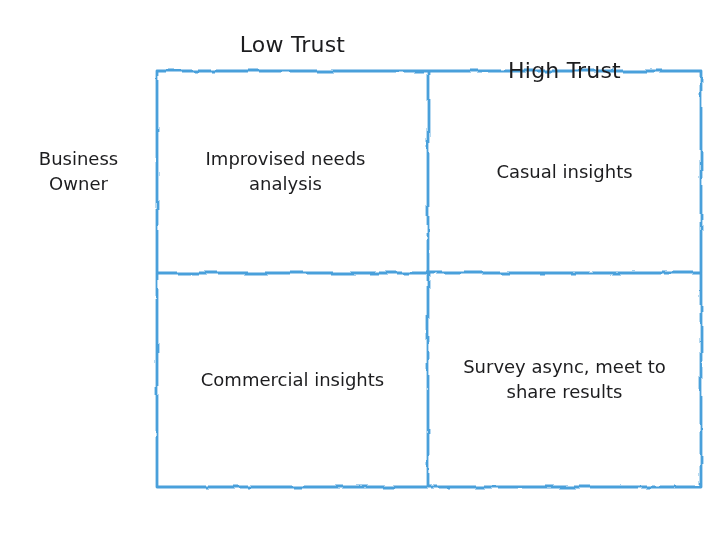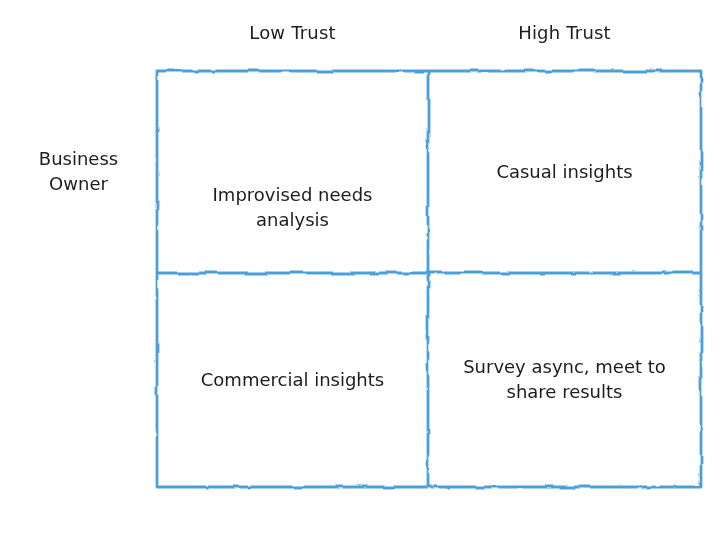--- a/index.html
+++ b/index.html
@@ -19,32 +19,32 @@
   .grid-svg {
     position: absolute;
     left: 0;
     top: 0;
     width: 720px;
     height: 533px;
     pointer-events: none;
   }
   .col-header {
     position: absolute;
-    top: 19px;
+    top: 31px;
     height: 26px;
     display: flex;
     align-items: center;
     justify-content: center;
-    font-size: 18px;
+    font-size: 22px;
     font-weight: 500;
     letter-spacing: 0.2px;
     text-align: center;
   }
   .col-header.low  { left: 157px; width: 271px; }
-  .col-header.high { left: 428px; width: 273px; }
+  .col-header.high { left: 428px; width: 273px; margin-top: 26px; }
 
   .row-label {
     position: absolute;
     left: 0;
     width: 157px;
     display: flex;
     align-items: center;
     justify-content: center;
     text-align: center;
     font-size: 18px;
@@ -61,21 +61,21 @@
     display: flex;
     align-items: center;
     justify-content: center;
     text-align: center;
     font-size: 18px;
     font-weight: 500;
     line-height: 1.38;
     padding: 0 26px;
     box-sizing: border-box;
   }
-  .cell.tl { left: 157px; top: 71px;  width: 271px; height: 202px; margin-top: 36px; }
+  .cell.tl { left: 150px; top: 71px;  width: 271px; height: 202px; }
   .cell.tr { left: 428px; top: 71px;  width: 273px; height: 202px; }
   .cell.bl { left: 157px; top: 273px; width: 271px; height: 214px; border-radius: 9px; }
   .cell.br { left: 428px; top: 273px; width: 273px; height: 214px; padding: 0 12px; }
 </style>
 </head>
 <body>
 
 <div class="canvas">
 
   <svg class="grid-svg" viewBox="0 0 720 533" xmlns="http://www.w3.org/2000/svg">

